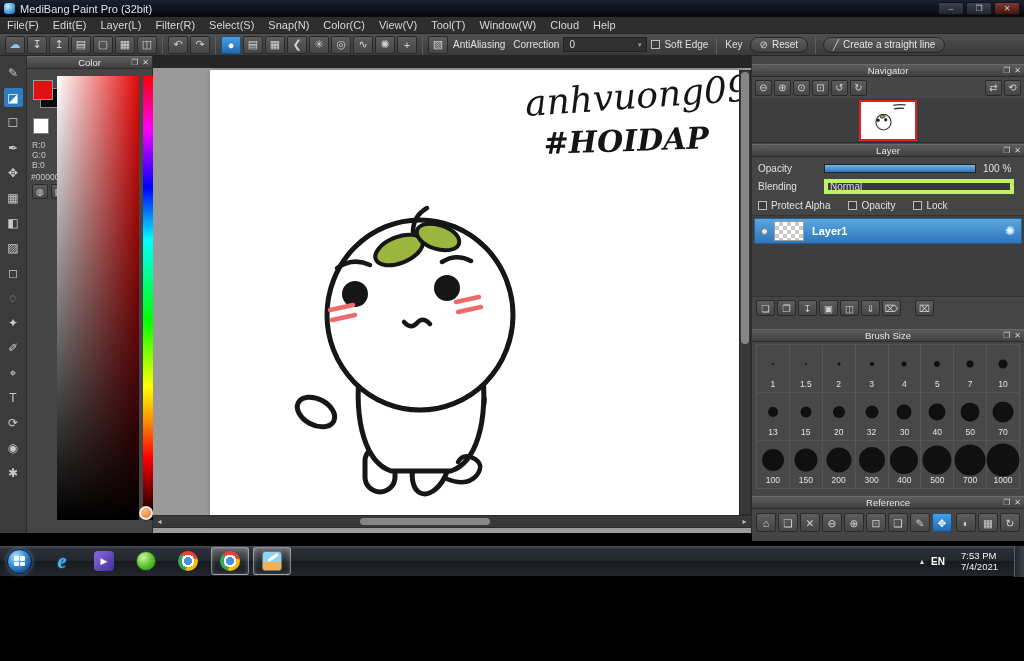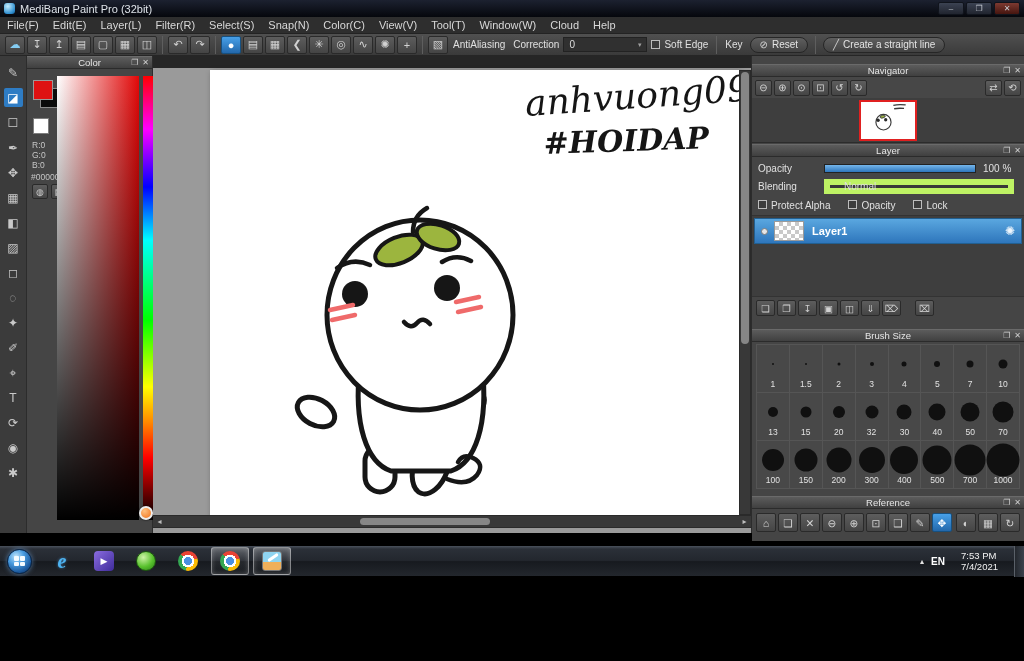--- a/index.html
+++ b/index.html
@@ -79,22 +79,22 @@
   .sicon{width:17px;height:16px;border:1px solid #2a2a2a;border-radius:2px;background:linear-gradient(#5d5d5d,#454545);display:flex;align-items:center;justify-content:center;font-size:10px;color:#d2d2d2;flex:0 0 auto}
   .push{margin-left:auto}
   .navthumb-wrap{height:45px;display:flex;align-items:center;justify-content:center;background:#3e3e3e;border-bottom:1px solid #2c2c2c}
   .navthumb{width:58px;height:41px;background:#fff;border:2px solid #e02020}
 
   .layersec{position:absolute;top:80px;left:0;right:0;height:185px}
   .lrow{display:flex;align-items:center;padding:0 6px;font-size:10px;color:#e0e0e0}
   .lrow .lab{width:66px;flex:0 0 auto}
   .slider{position:relative;width:152px;height:9px;background:#2a2a2a;border:1px solid #222}
   .slider .fill{position:absolute;left:0;top:0;bottom:0;width:100%;background:linear-gradient(#74b5ea,#2e76bc)}
-  .ldrop{width:190px;height:15px;background:#383838;border:6px solid #bef264;display:flex;align-items:center;padding:0 14px;font-size:10px;color:#ddd}
-  .chk{display:flex;align-items:flex-start;margin-right:18px}
+  .ldrop{width:190px;height:15px;background:#383838;border:4px solid #bef264;display:flex;align-items:center;padding:0 2px;font-size:10px;color:#ddd}
+  .chk{display:flex;align-items:center;margin-right:18px}
   .llist{height:82px;background:#3e3e3e;border-top:1px solid #333;border-bottom:1px solid #333;margin-top:3px;position:relative}
   .layer-row{position:absolute;top:2px;left:2px;right:2px;height:26px;background:linear-gradient(#5aa7e0,#2e76bc);border:1px solid #225f90;display:flex;align-items:center;color:#fff}
   .visdot{width:7px;height:7px;border-radius:50%;background:#e6e6e6;border:1px solid #7a7a7a;margin:0 6px;flex:0 0 auto}
   .lthumb{width:30px;height:20px;border:1px solid #9a9a9a;background-color:#fff;background-image:linear-gradient(45deg,#c9c9c9 25%,transparent 25%,transparent 75%,#c9c9c9 75%),linear-gradient(45deg,#c9c9c9 25%,transparent 25%,transparent 75%,#c9c9c9 75%);background-size:8px 8px;background-position:0 0,4px 4px;margin-right:8px;flex:0 0 auto}
   .lname{font-weight:bold;font-size:11px}
   .lgear{margin-left:auto;margin-right:6px;font-size:12px;color:#eef6fd}
   .lbtns{display:flex;gap:2px;padding:3px 4px}
   .lbtn{width:19px;height:16px;border:1px solid #2a2a2a;border-radius:2px;background:linear-gradient(#5d5d5d,#454545);display:flex;align-items:center;justify-content:center;font-size:9.5px;color:#d2d2d2}
   .lbtn.trash{margin-left:12px}
 

